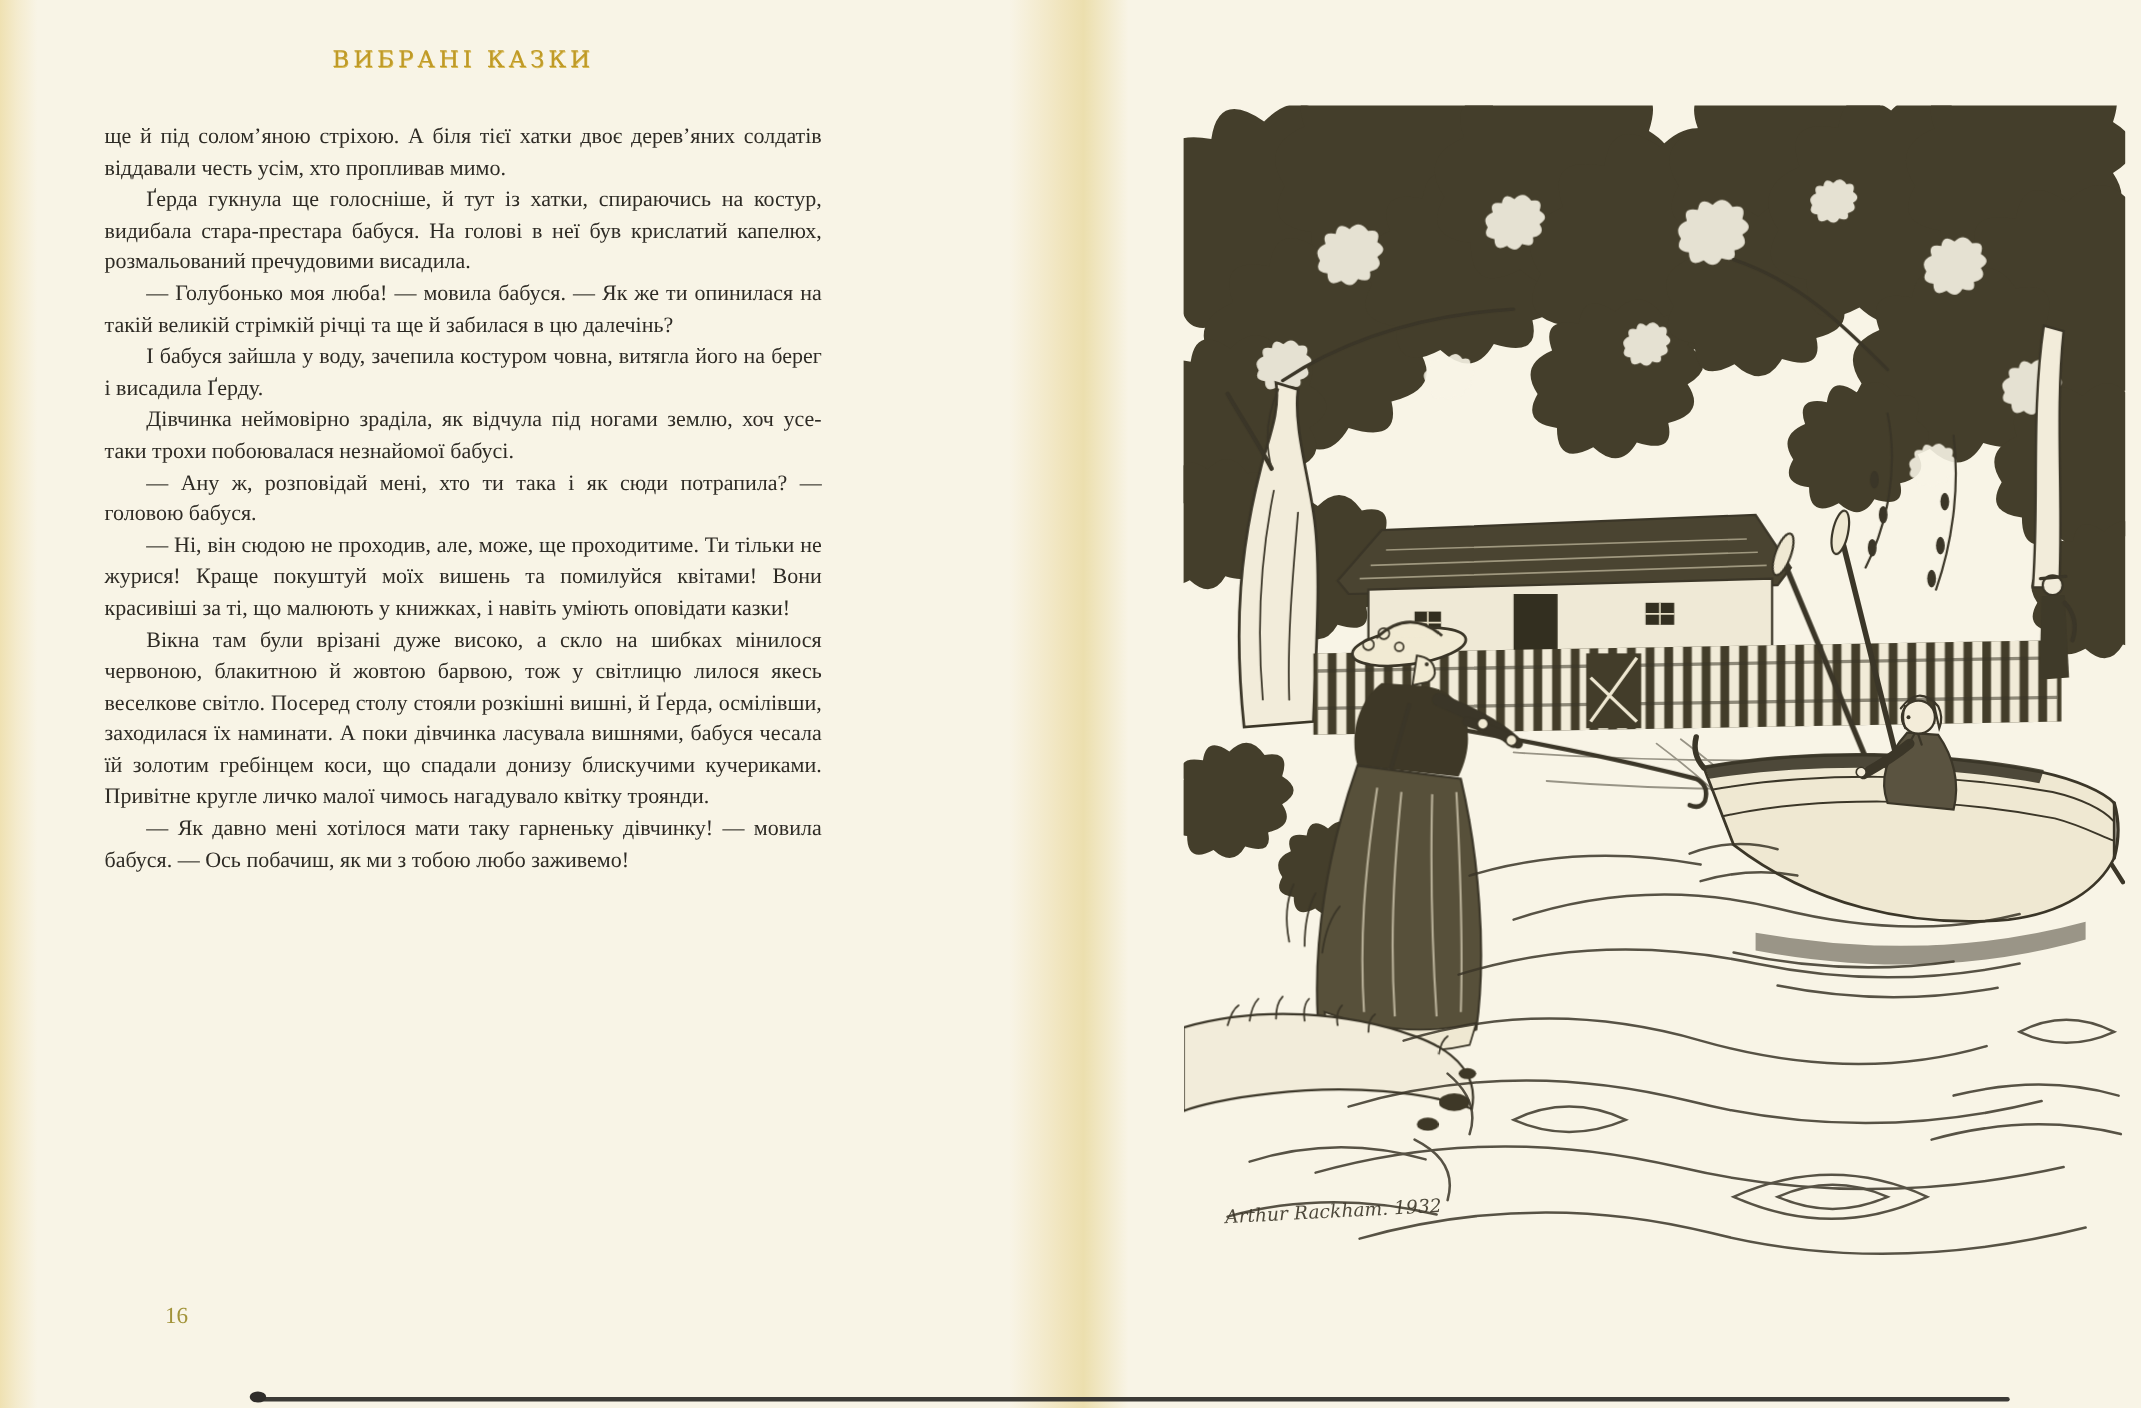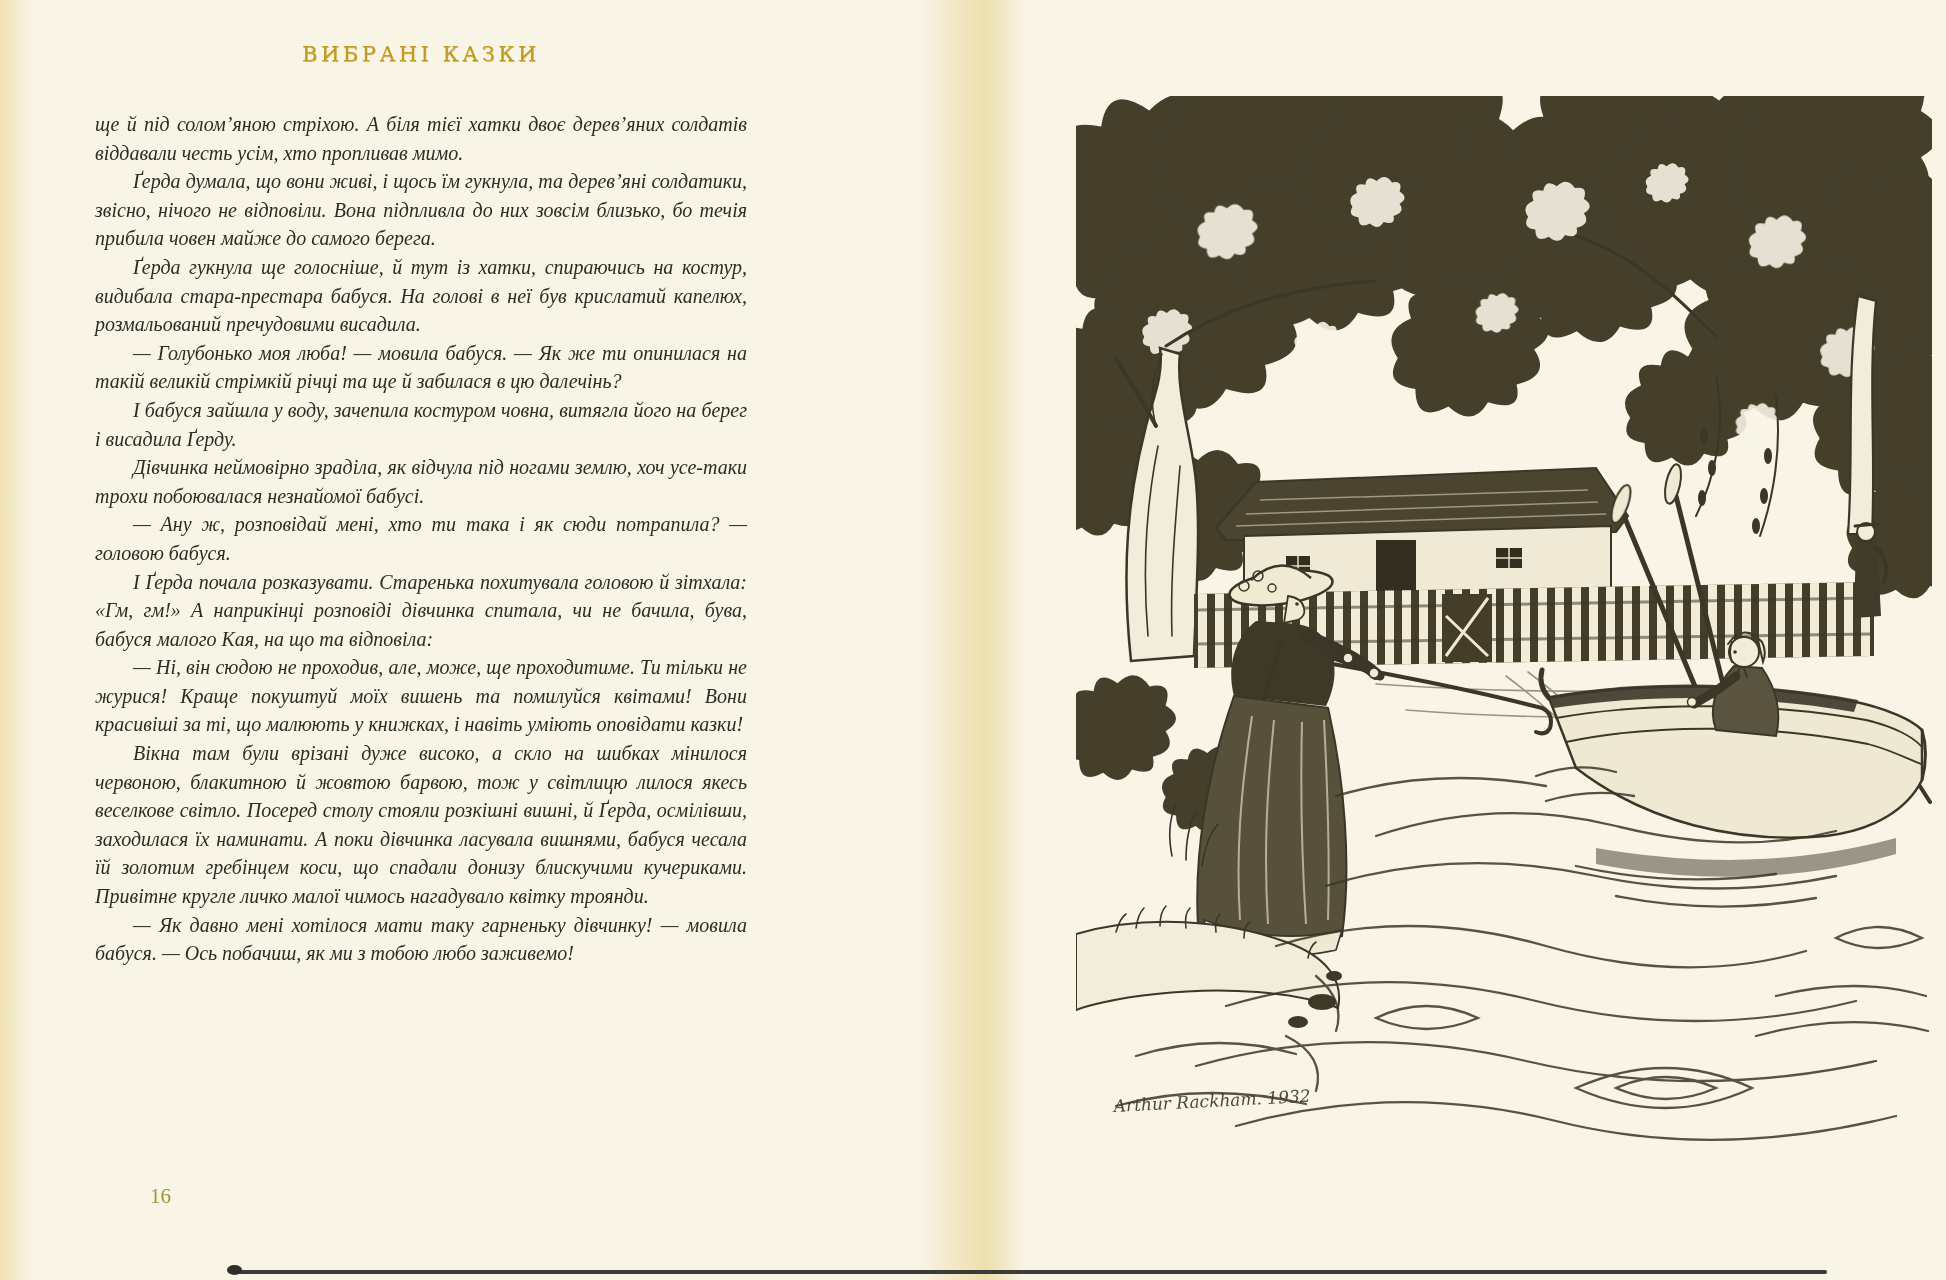--- a/index.html
+++ b/index.html
@@ -35,21 +35,21 @@
     color:#bf9a27;
     text-shadow:0.5px 0.5px 0 #d9bb55;
   }
   .body-text{
     position:absolute;left:95px;top:110px;width:652px;
     font-size:20px;line-height:28.6px;
     color:#2e2b25;
     text-align:justify;
     hyphens:auto;
   }
-  .body-text p{margin:0;text-indent:0;font-style:italic;}
+  .body-text p{margin:0;text-indent:0;}
   .body-text p.indent{text-indent:38px;}
   .page-number{
     position:absolute;left:150px;top:1184px;
     font-family:Liberation Serif, serif;
     font-size:21px;color:#a29339;
   }
   .right-page{position:absolute;left:960px;top:0;width:986px;height:1280px;}
   .illustration-wrap{position:absolute;left:1076px;top:96px;width:856px;height:1062px;}
   svg{display:block;}
   .ink-stroke{stroke:#3b3628;fill:none;stroke-linecap:round;}
@@ -57,27 +57,25 @@
 </head>
 <body>
 
 <div class="scan-edge-left"></div>
 <div class="gutter"></div>
 
 <div class="left-page">
   <div class="running-head">ВИБРАНІ КАЗКИ</div>
   <div class="body-text">
       <p>ще й під солом’яною стріхою. А біля тієї хатки двоє дерев’яних солдатів віддавали честь усім, хто пропливав мимо.</p>
-      <p class="indent">Ґерда думала, що вони живі, і щось їм гукнула, та дерев’яні солдатики, звісно, нічого не відповіли. Вона підпливла до них зовсім близько, бо течія прибила човен майже до самого берега.</p>
       <p class="indent">Ґерда гукнула ще голосніше, й тут із хатки, спираючись на костур, видибала стара-престара бабуся. На голові в неї був крислатий капелюх, розмальований пречудовими висадила.</p>
       <p class="indent">— Голубонько моя люба! — мовила бабуся. — Як же ти опинилася на такій великій стрімкій річці та ще й забилася в цю далечінь?</p>
       <p class="indent">І бабуся зайшла у воду, зачепила костуром човна, витягла його на берег і висадила Ґерду.</p>
       <p class="indent">Дівчинка неймовірно зраділа, як відчула під ногами землю, хоч усе-таки трохи побоювалася незнайомої бабусі.</p>
       <p class="indent">— Ану ж, розповідай мені, хто ти така і як сюди потрапила? — головою бабуся.</p>
-      <p class="indent">І Ґерда почала розказувати. Старенька похитувала головою й зітхала: «Гм, гм!» А наприкінці розповіді дівчинка спитала, чи не бачила, бува, бабуся малого Кая, на що та відповіла:</p>
       <p class="indent">— Ні, він сюдою не проходив, але, може, ще проходитиме. Ти тільки не журися! Краще покуштуй моїх вишень та помилуйся квітами! Вони красивіші за ті, що малюють у книжках, і навіть уміють оповідати казки!</p>
       <p class="indent">Вікна там були врізані дуже високо, а скло на шибках мінилося червоною, блакитною й жовтою барвою, тож у світлицю лилося якесь веселкове світло. Посеред столу стояли розкішні вишні, й Ґерда, осмілівши, заходилася їх наминати. А поки дівчинка ласувала вишнями, бабуся чесала їй золотим гребінцем коси, що спадали донизу блискучими кучериками. Привітне кругле личко малої чимось нагадувало квітку троянди.</p>
       <p class="indent">— Як давно мені хотілося мати таку гарненьку дівчинку! — мовила бабуся. — Ось побачиш, як ми з тобою любо заживемо!</p>
     </div>
   <div class="page-number">16</div>
 </div>
 
 <div class="right-page"></div>
 
 <div class="illustration-wrap">

